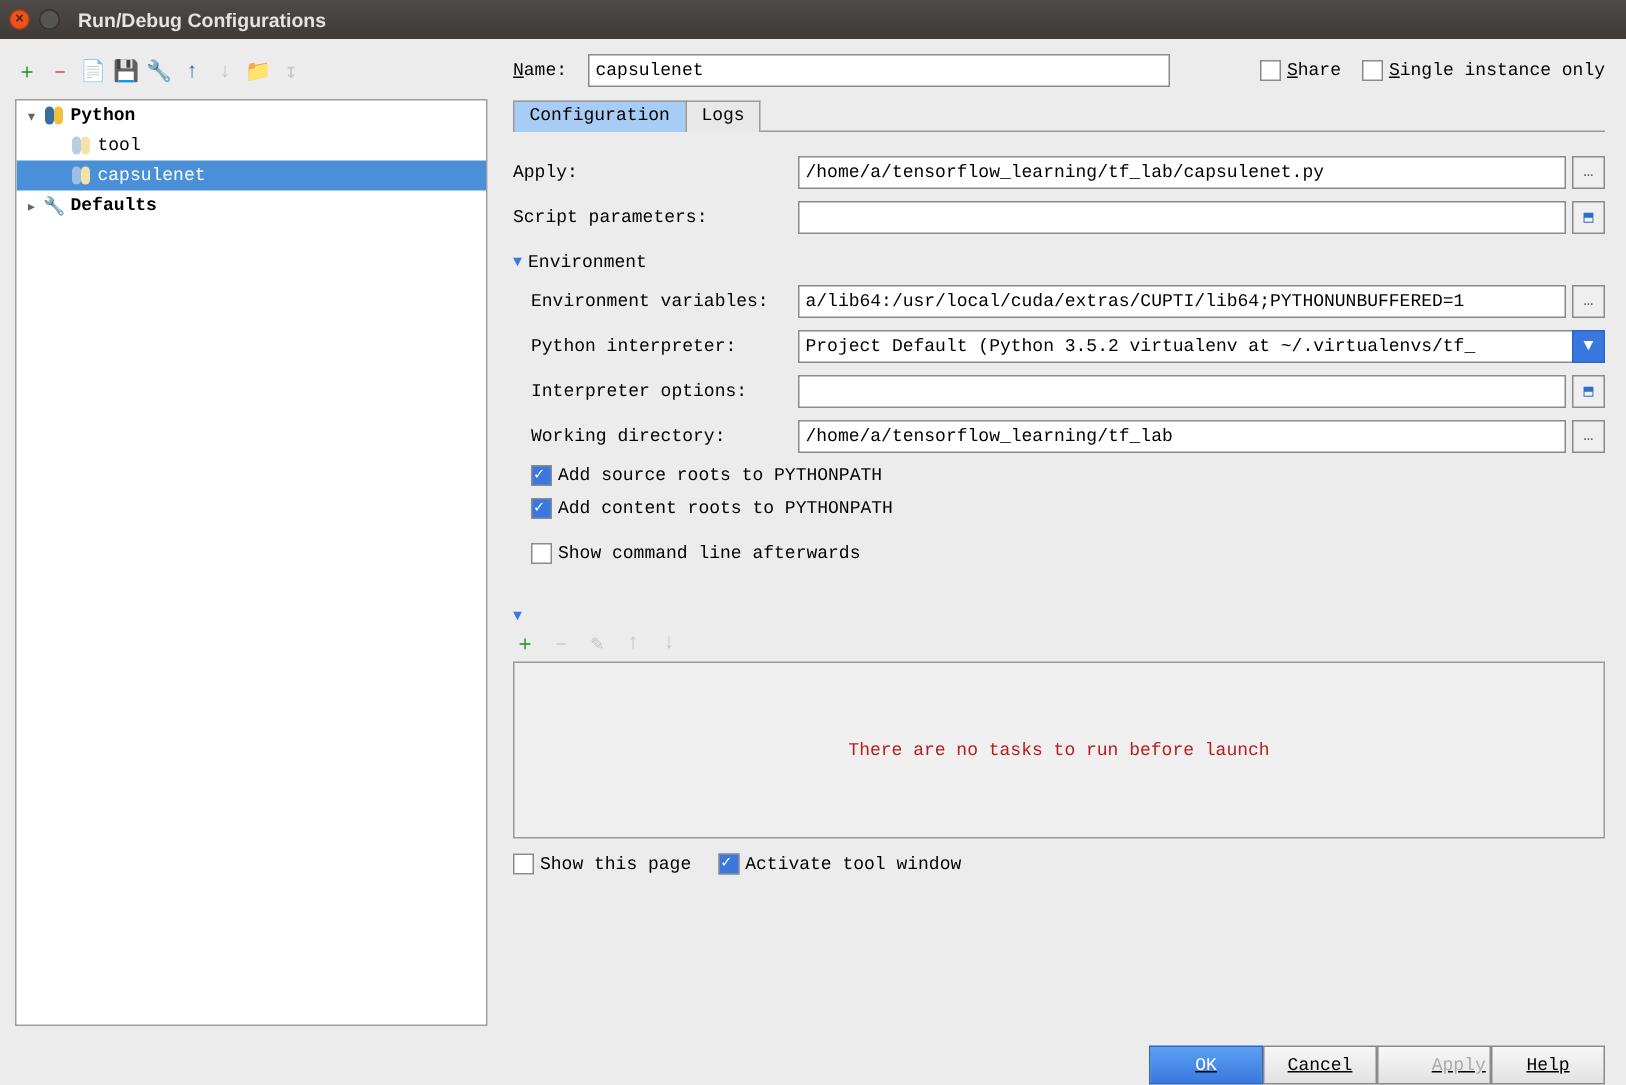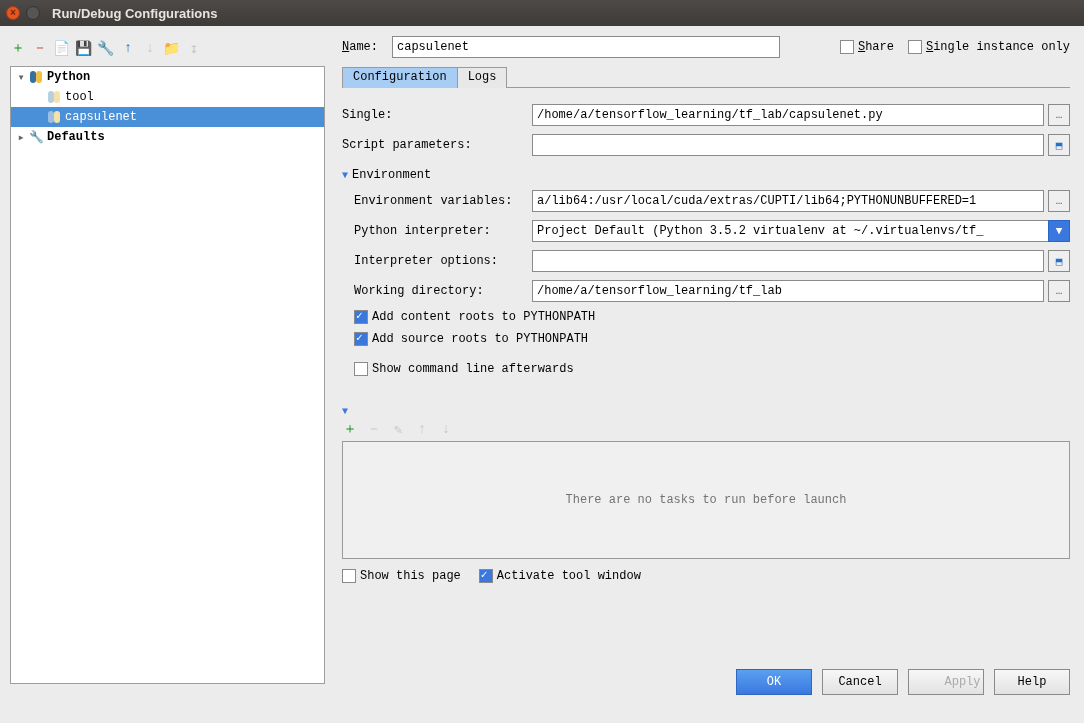--- a/index.html
+++ b/index.html
@@ -41,24 +41,24 @@
   .tab.active { background:#a8cdf5; }
   
   .frow { display:flex; align-items:center; margin:8px 0;}
   .flabel { width:190px; font-family:"Courier New",monospace;}
   .ficon { width:22px; height:22px; border:1px solid #8a8a8a; margin-left:4px; display:flex; align-items:center; justify-content:center; background:#efefef; cursor:pointer; font-size:11px; color:#555;}
   .ficon.blue { color:#2a6fcc;}
   .grouphead { display:flex; align-items:center; margin:12px 0 4px 0;}
   .tri { color:#3a78e0; margin-right:4px; font-size:10px;}
   .dd { display:flex; flex:1;}
   .ddbtn { width:22px; height:22px; background:#3a78e0; color:#fff; display:flex; align-items:center; justify-content:center; font-size:11px; border:1px solid #2a66c4; cursor:pointer;}
-  .emptybox { border:1px solid #9a9a9a; height:118px; display:flex; align-items:center; justify-content:center; color:#737373; background:#f0f0f0;}
+  .emptybox { border:1px solid #9a9a9a; height:118px; display:flex; align-items:center; justify-content:center; color:#b91c1c; background:#f0f0f0;}
   .mini-tb { display:flex; gap:8px; margin:4px 0;}
   
-  .footer { position:absolute; right:14px; bottom:28px; display:flex; gap:10px;}
+  .footer { position:absolute; right:14px; bottom:0; display:flex; text-decoration:underline;}
   .btn { border:1px solid #8a8a8a; background:linear-gradient(#f7f7f7,#e2e2e2); width:76px; height:26px; display:flex; align-items:center; justify-content:center; font-family:"Courier New",monospace; cursor:pointer;}
   .btn.primary { background:linear-gradient(#5aa0f0,#3a78e0); color:#fff; border-color:#2f66c0;}
   .btn.dis { color:#aaa; cursor:default;padding-left:33px;}
   .underline-first::first-letter { text-decoration:underline;}
 </style>
 </head>
 <body>
 
 <div class="titlebar">
   <div class="tb-circle tb-close">×</div>
@@ -124,21 +124,21 @@
       <span class="lbl underline-first">Single instance only</span>
     </div>
 
     <div class="tabs">
       <div class="tab active">Configuration</div>
       <div class="tab">Logs</div>
     </div>
 
     <div style="padding-top:8px;">
       <div class="frow">
-        <span class="flabel">Single:</span>
+        <span class="flabel">Apply:</span>
         <input class="txt" style="flex: 1 1 0%;" value="/home/a/tensorflow_learning/tf_lab/capsulenet.py">
         <div class="ficon">…</div>
       </div>
       <div class="frow">
         <span class="flabel">Script parameters:</span>
         <input class="txt" style="flex: 1 1 0%;" value="">
         <div class="ficon blue">⬒</div>
       </div>
 
       <div class="grouphead">
@@ -164,25 +164,25 @@
         <div class="ficon blue">⬒</div>
       </div>
       <div class="frow" style="margin-left:12px;">
         <span class="flabel" style="width:178px;">Working directory:</span>
         <input class="txt" style="flex: 1 1 0%;" value="/home/a/tensorflow_learning/tf_lab">
         <div class="ficon">…</div>
       </div>
 
       <div class="frow" style="margin-left:12px;">
         <span class="chk on"></span>
+        <span>Add source roots to PYTHONPATH</span>
+      </div>
+      <div class="frow" style="margin-left:12px;">
+        <span class="chk on"></span>
         <span>Add content roots to PYTHONPATH</span>
-      </div>
-      <div class="frow" style="margin-left:12px;">
-        <span class="chk on"></span>
-        <span>Add source roots to PYTHONPATH</span>
       </div>
       <div class="frow" style="margin-left:12px; margin-top:16px;">
         <span class="chk"></span>
         <span>Show command line afterwards</span>
       </div>
 
       <div class="grouphead" style="margin-top:30px;">
         <span class="tri">▼</span>
       </div>
       <div class="mini-tb">

